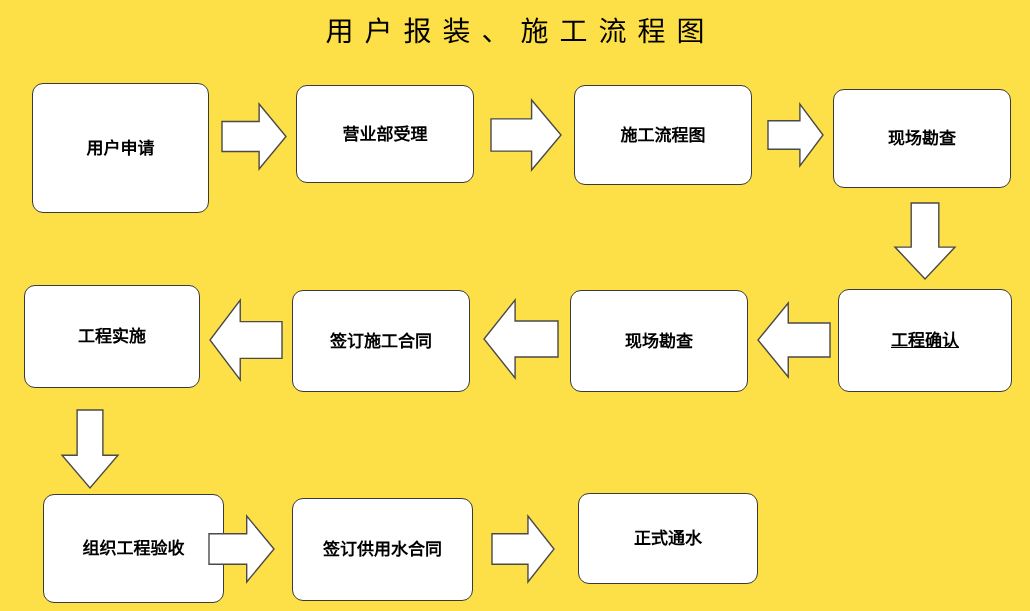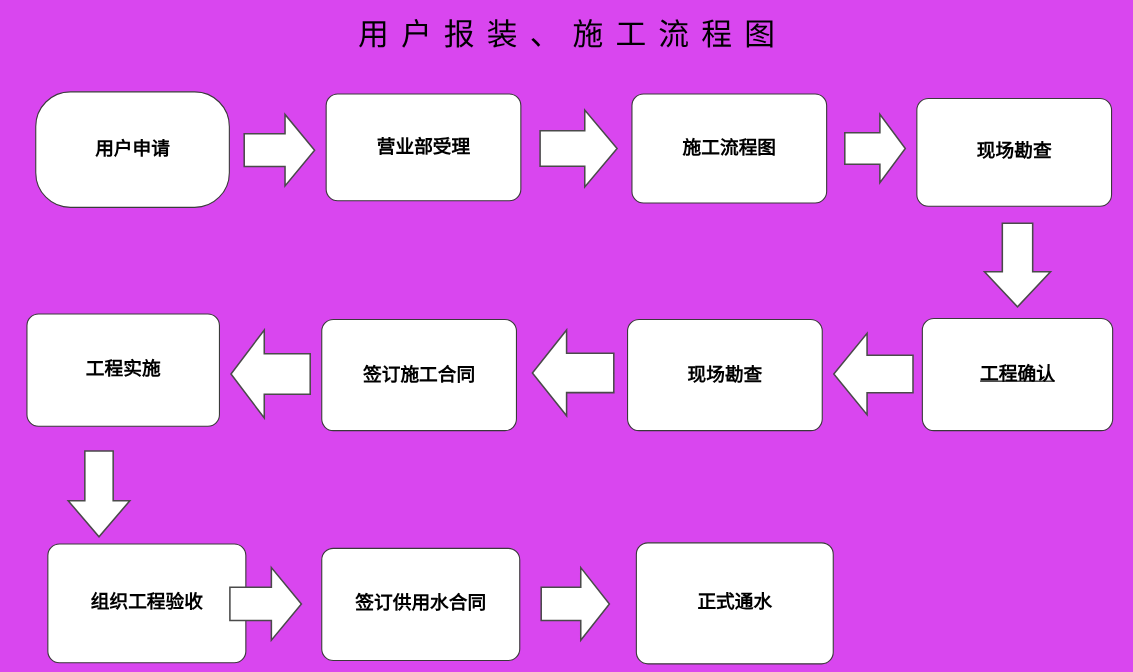--- a/index.html
+++ b/index.html
@@ -8,21 +8,21 @@
     padding: 0;
     background: #ffffff;
   }
   body {
     font-family: "DejaVu Serif", "Liberation Serif", serif;
   }
   #canvas {
     position: relative;
     width: 1030px;
     height: 611px;
-    background: #d946ef;
+    background: #fde047;
     overflow: hidden;
   }
   .title {
     position: absolute;
     left: 0;
     top: 9px;
     width: 1030px;
     text-align: center;
     font-family: "DejaVu Serif", "Liberation Serif", serif;
     font-size: 28px;
@@ -67,21 +67,21 @@
   }
 </style>
 </head>
 <body>
 
 <div id="canvas">
 
   <div class="title">用户报装、施工流程图</div>
 
   <div id="nodes-layer">
-      <div class="node" style="left: 32px; top: 83px; width: 177px; height: 106px; border-radius: 32px;">
+      <div class="node" style="left: 32px; top: 83px; width: 177px; height: 130px;">
         <span class="node-label">用户申请</span>
       </div>
       <div class="node" style="left: 296px; top: 85px; width: 178px; height: 98px;">
         <span class="node-label">营业部受理</span>
       </div>
       <div class="node" style="left: 574px; top: 85px; width: 178px; height: 100px;">
         <span class="node-label">施工流程图</span>
       </div>
       <div class="node" style="left: 833px; top: 89px; width: 178px; height: 99px;">
         <span class="node-label">现场勘查</span>
@@ -97,21 +97,21 @@
       </div>
       <div class="node" style="left: 24px; top: 285px; width: 176px; height: 103px;">
         <span class="node-label">工程实施</span>
       </div>
       <div class="node" style="left: 11px; top: 494px; width: 181px; height: 109px; margin-left: 32px;">
         <span class="node-label">组织工程验收</span>
       </div>
       <div class="node" style="left: 292px; top: 498px; width: 181px; height: 103px; align-items: center;">
         <span class="node-label">签订供用水合同</span>
       </div>
-      <div class="node" style="left: 578px; top: 493px; width: 180px; height: 111px;">
+      <div class="node" style="left: 578px; top: 493px; width: 180px; height: 91px;">
         <span class="node-label">正式通水</span>
       </div>
     </div>
   <div id="arrows-layer">
       <div class="arrow" style="left: 222px; top: 104px; width: 64px; height: 65px;">
         <svg width="64" height="65" viewBox="0 0 64 65">
           <polygon points="0.00,17.55 37.12,17.55 37.12,0.00 64.00,32.50 37.12,65.00 37.12,47.45 0.00,47.45" fill="#ffffff" stroke="#4a4a4a"></polygon>
         </svg>
       </div>
       <div class="arrow" style="left: 491px; top: 100px; width: 70px; height: 70px;">

